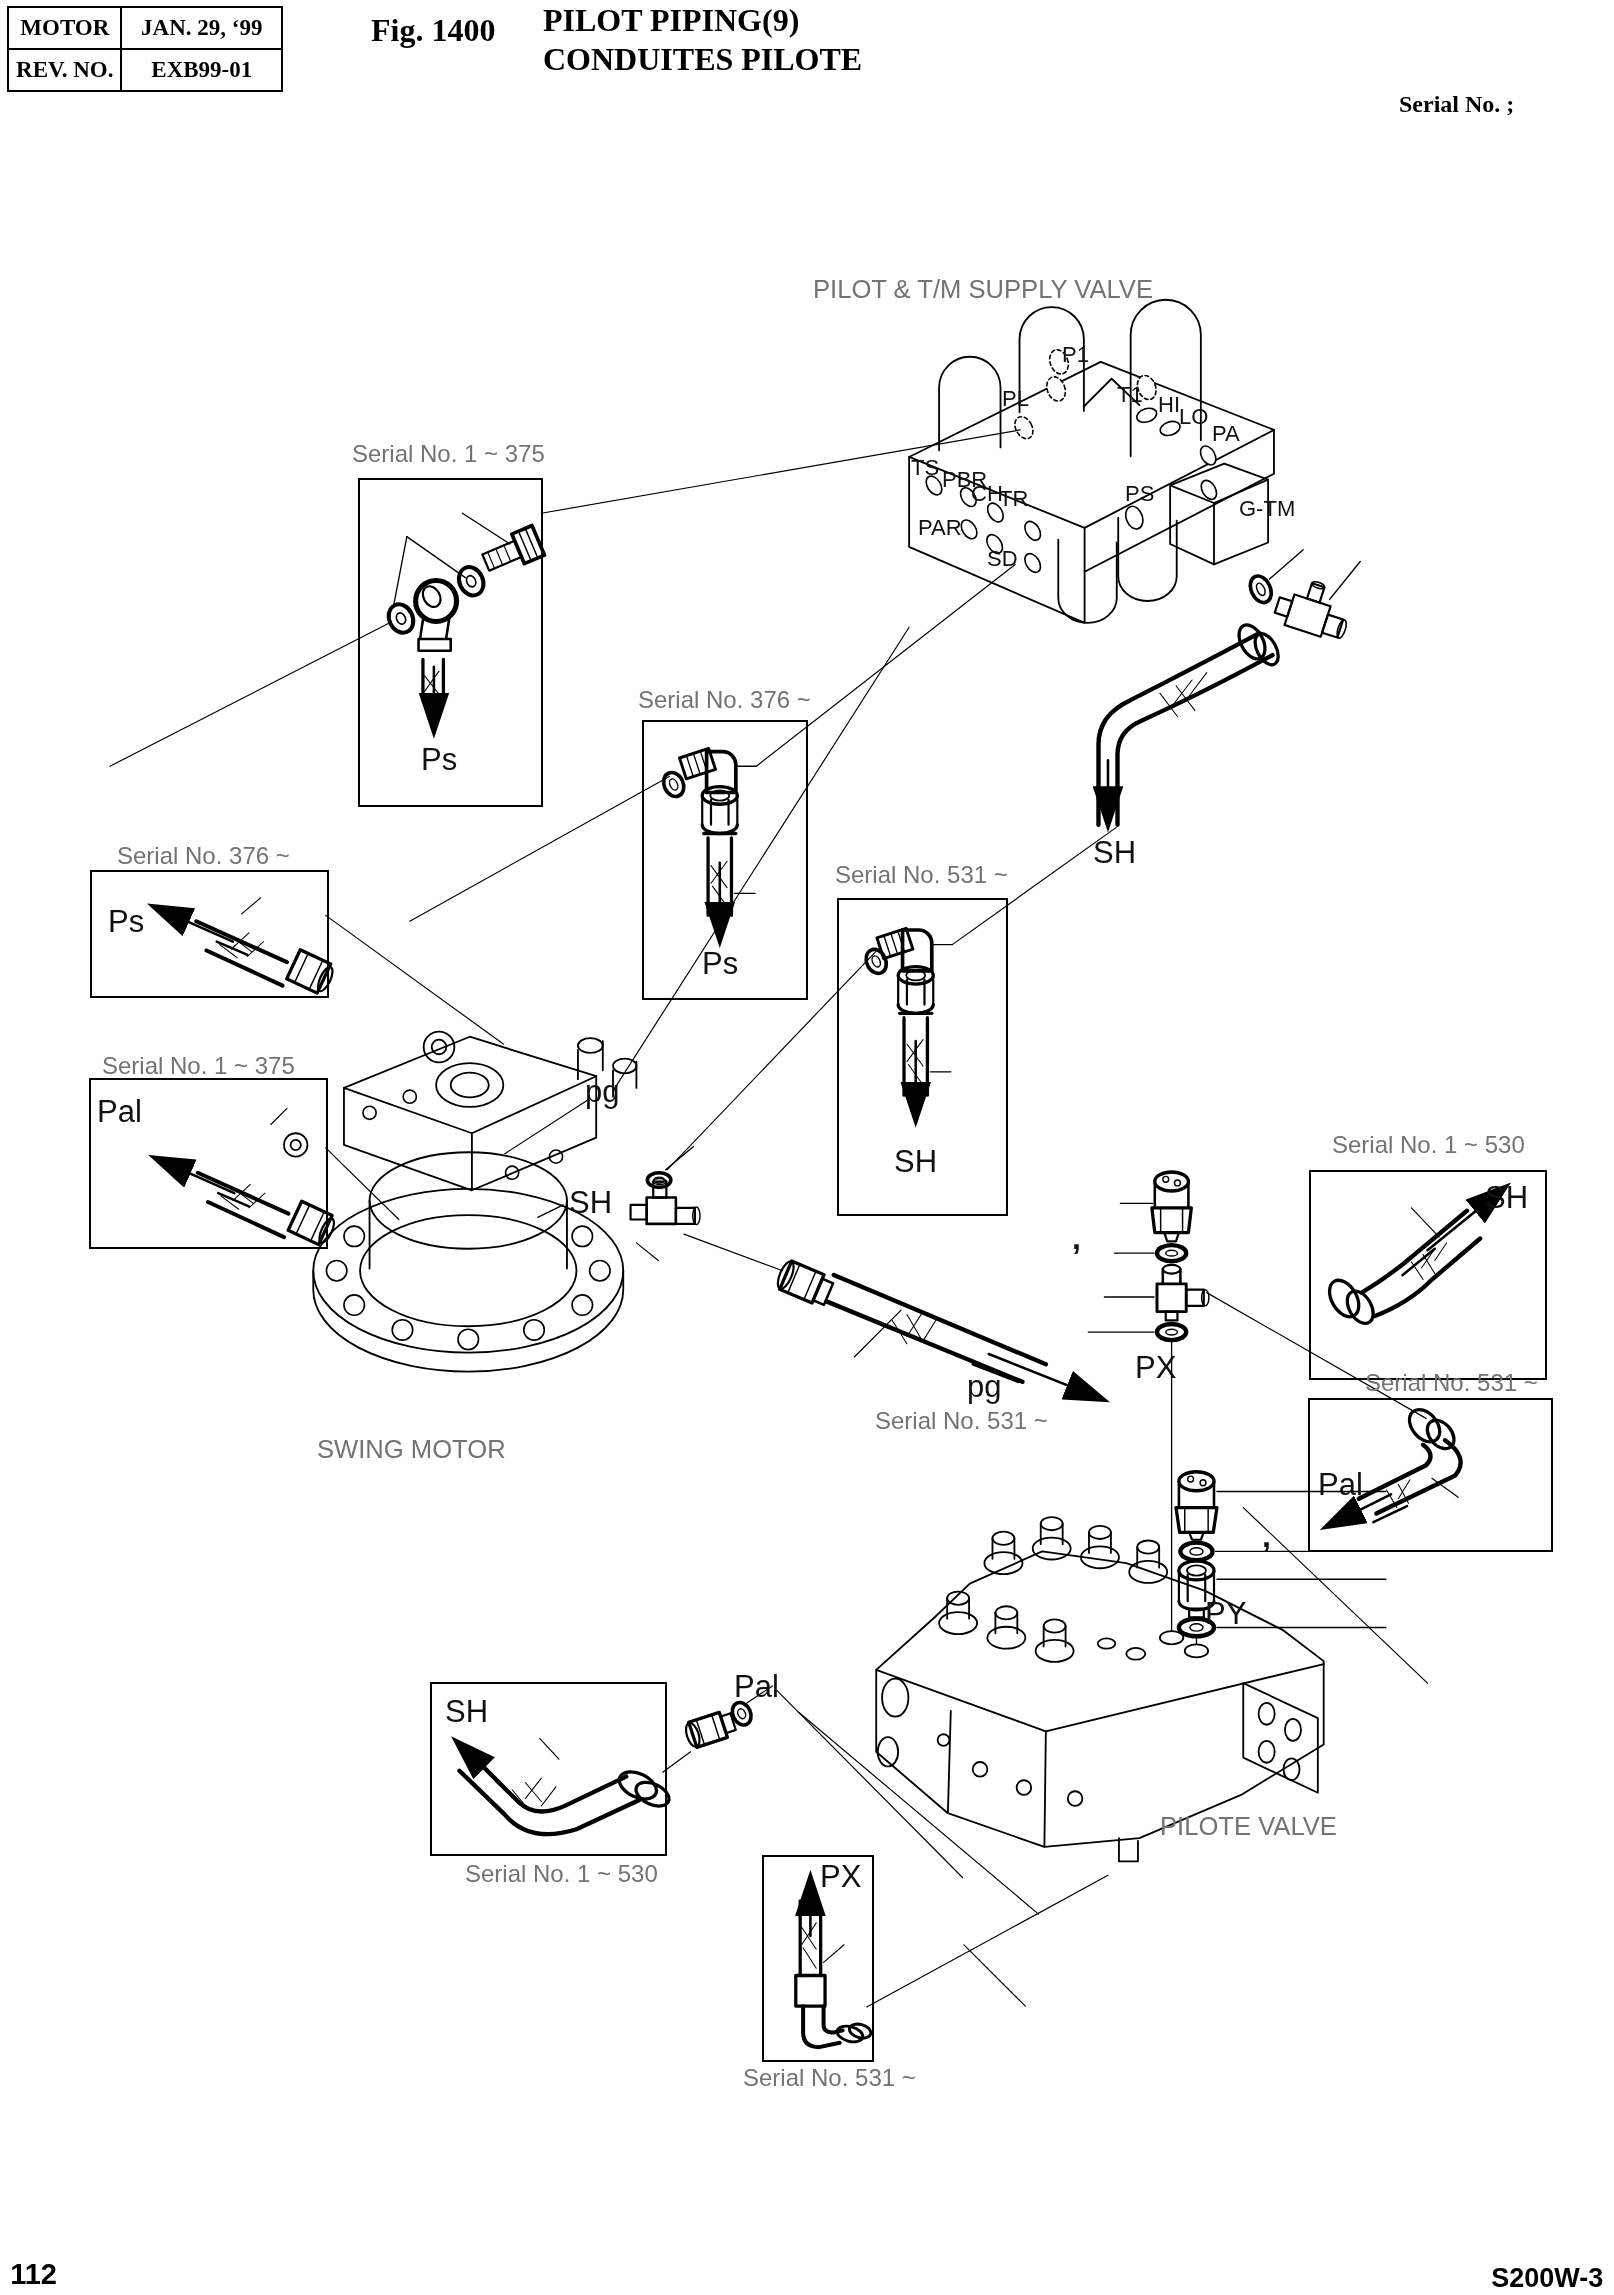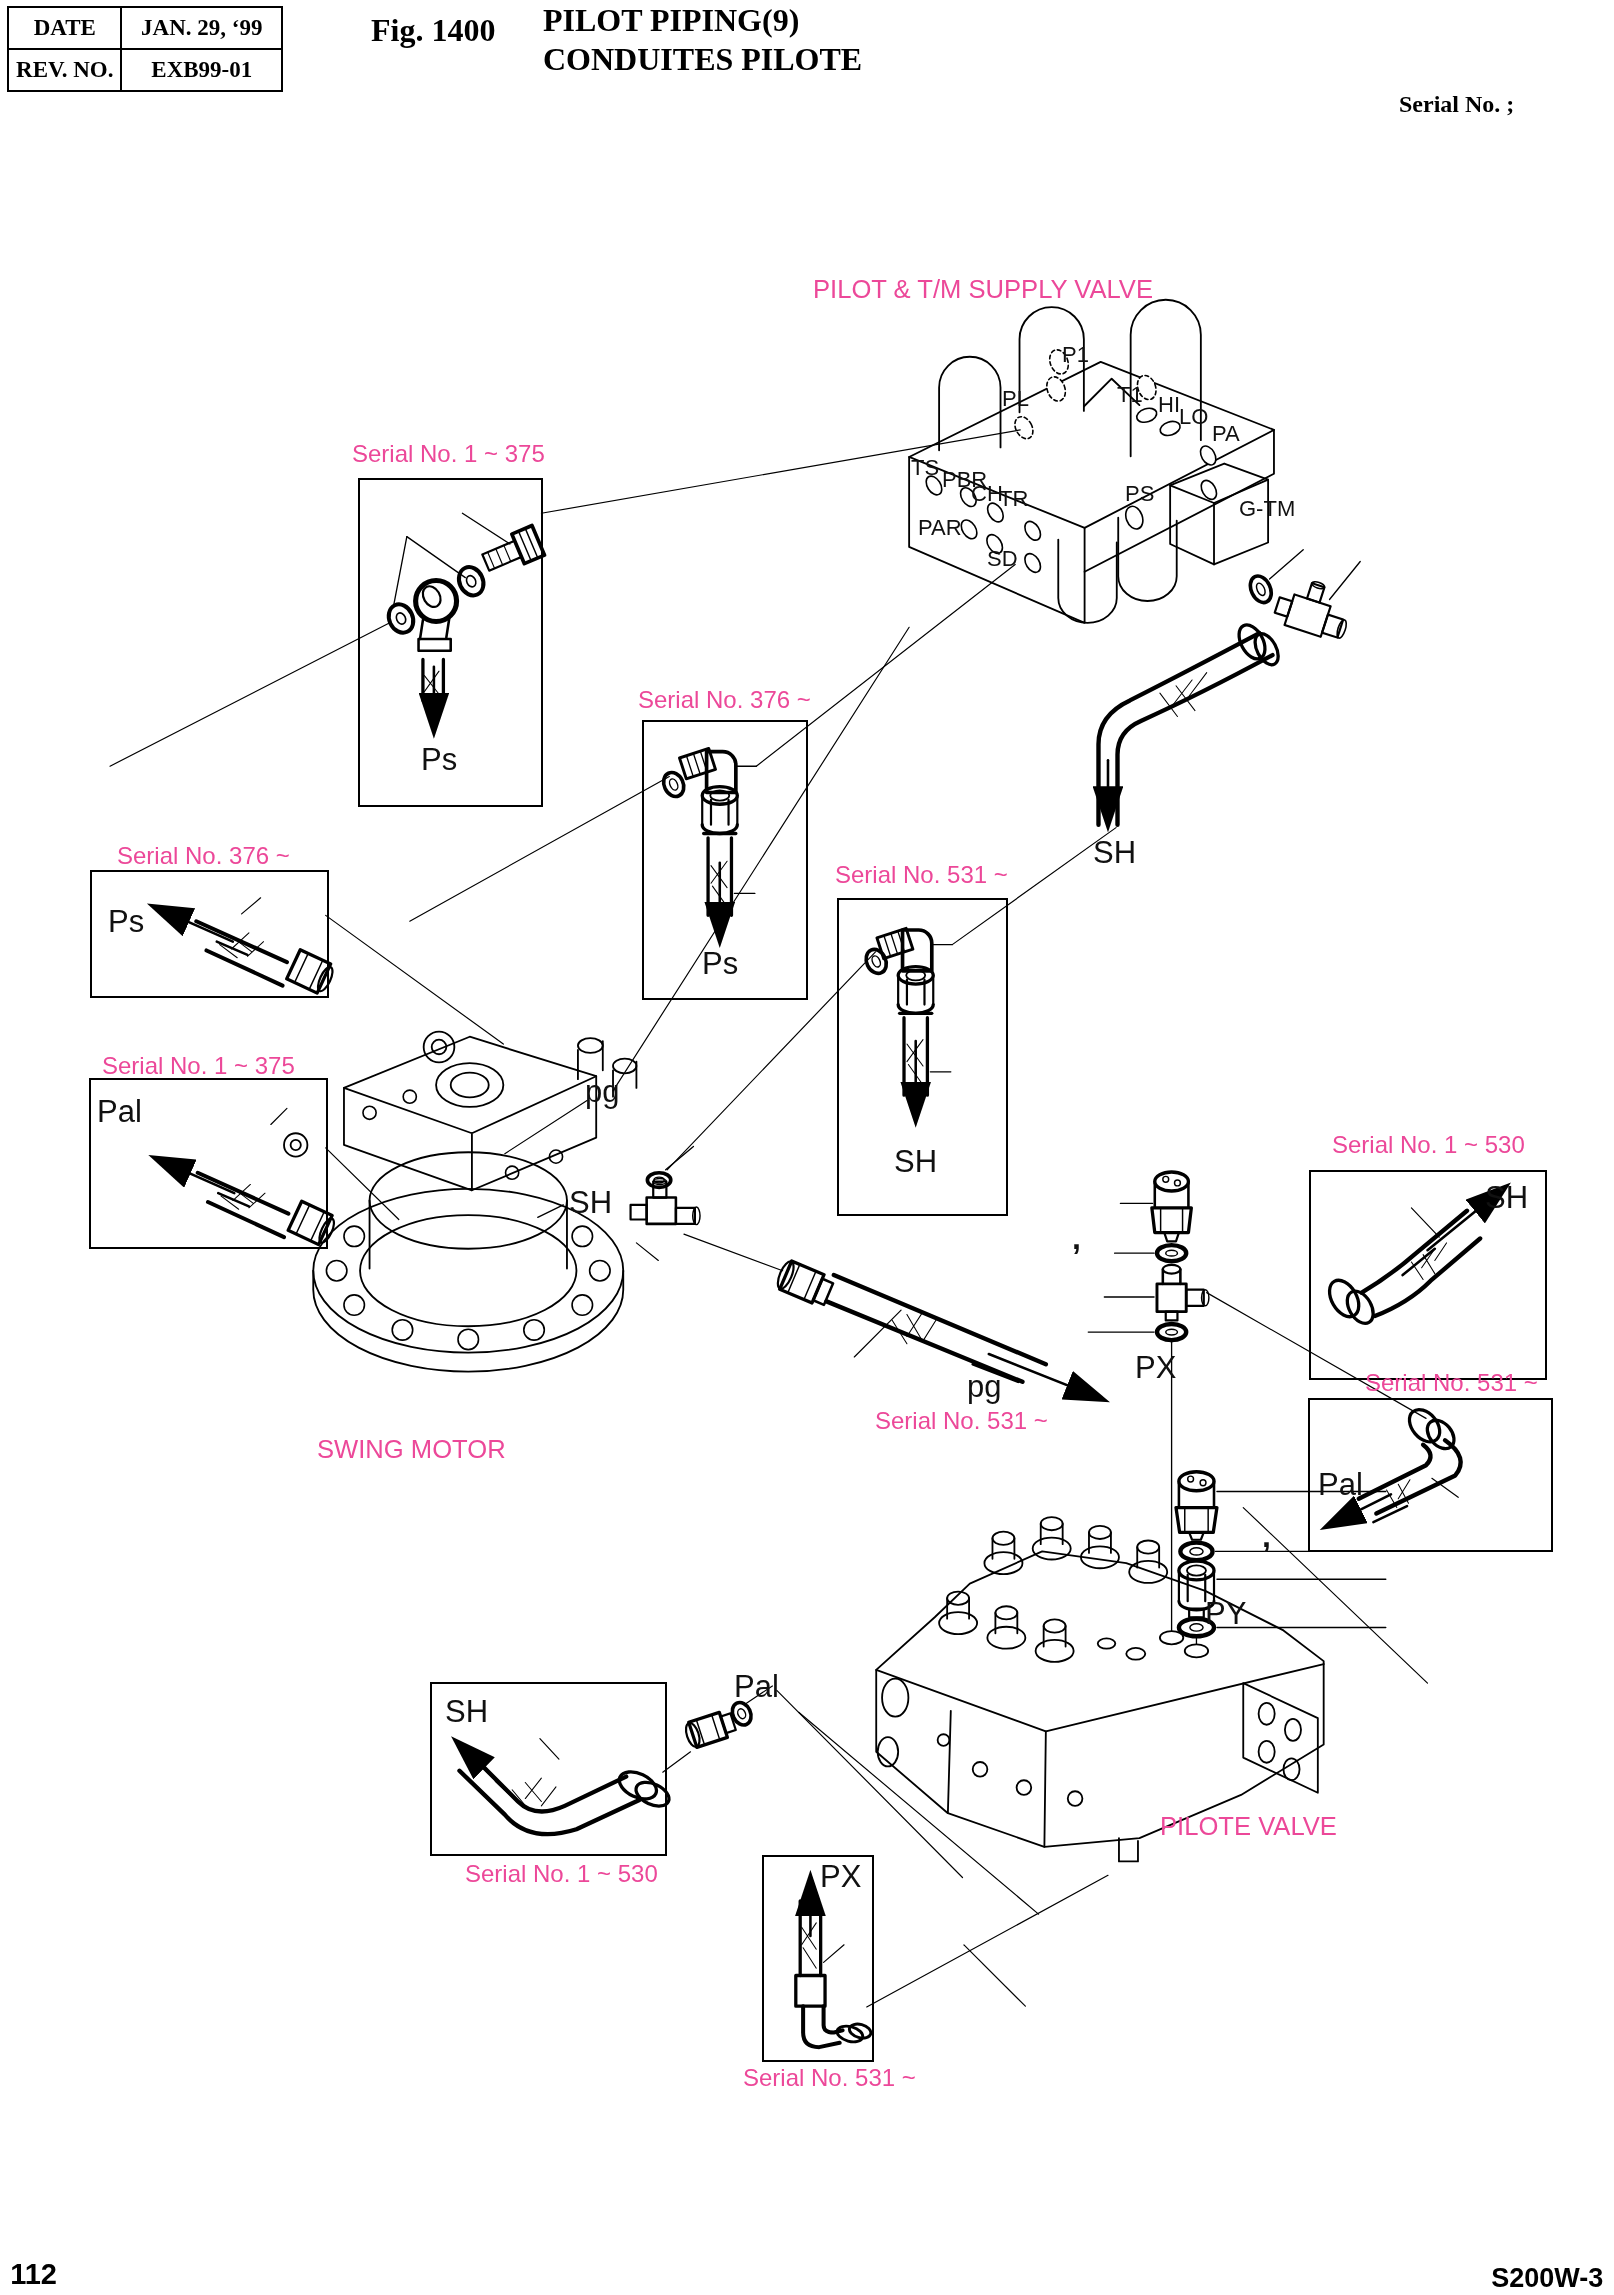--- a/index.html
+++ b/index.html
@@ -18,21 +18,21 @@
   .hdr-cell.c2{width:159px;height:40px;}
   .fig-no{position:absolute;left:371px;top:11.7px;font-family:Liberation Serif, serif;
     font-weight:bold;font-size:32px;white-space:nowrap;}
   .title1{position:absolute;left:543px;top:1.5px;font-family:"Liberation Serif",serif;
     font-weight:bold;font-size:32px;white-space:nowrap;}
   .title2{position:absolute;left:543px;top:41px;font-family:"Liberation Serif",serif;
     font-weight:bold;font-size:32px;white-space:nowrap;}
   .serial-note{position:absolute;left:1355px;top:91px;font-family:"Liberation Serif",serif;
     font-weight:bold;font-size:24px;white-space:nowrap;margin-left:44px;}
   
-  .lbl{position:absolute;font-size:24px;white-space:nowrap;color:#ec4899;}
+  .lbl{position:absolute;font-size:24px;white-space:nowrap;color:#737373;}
   .port{position:absolute;font-size:31px;white-space:nowrap;color:#111;}
   .vport{position:absolute;font-size:22px;white-space:nowrap;color:#111;}
   .comma{position:absolute;font-size:32px;font-weight:bold;white-space:nowrap;color:#111;}
   .box{position:absolute;border:2.2px solid #000;background:transparent;}
   .foot-left{position:absolute;left:10.2px;top:2258px;font-weight:bold;font-size:29px;}
   .foot-right{position:absolute;right:11.7px;top:2263px;font-weight:bold;font-size:27px;}
 </style>
 </head>
 <body>
 
@@ -450,21 +450,21 @@
       <line x1="1302" y1="1292" x2="1526" y2="1132"></line>
       <line x1="838" y1="1492" x2="1243" y2="858"></line>
       <line x1="803" y1="1505" x2="690" y2="1578"></line>
       <line x1="445" y1="1252" x2="688" y2="1428"></line>
       <line x1="445" y1="1570" x2="545" y2="1668"></line>
     </g>
   </svg>
 
   <div class="hdr-table">
     <div class="hdr-row">
-      <div class="hdr-cell c1">DATE</div>
+      <div class="hdr-cell c1">MOTOR</div>
       <div class="hdr-cell c2">JAN. 29, ‘99</div>
     </div>
     <div class="hdr-row">
       <div class="hdr-cell c1">REV. NO.</div>
       <div class="hdr-cell c2">EXB99-01</div>
     </div>
   </div>
   <div class="fig-no">Fig. 1400</div>
   <div class="title1">PILOT PIPING(9)</div>
   <div class="title2">CONDUITES PILOTE</div>

